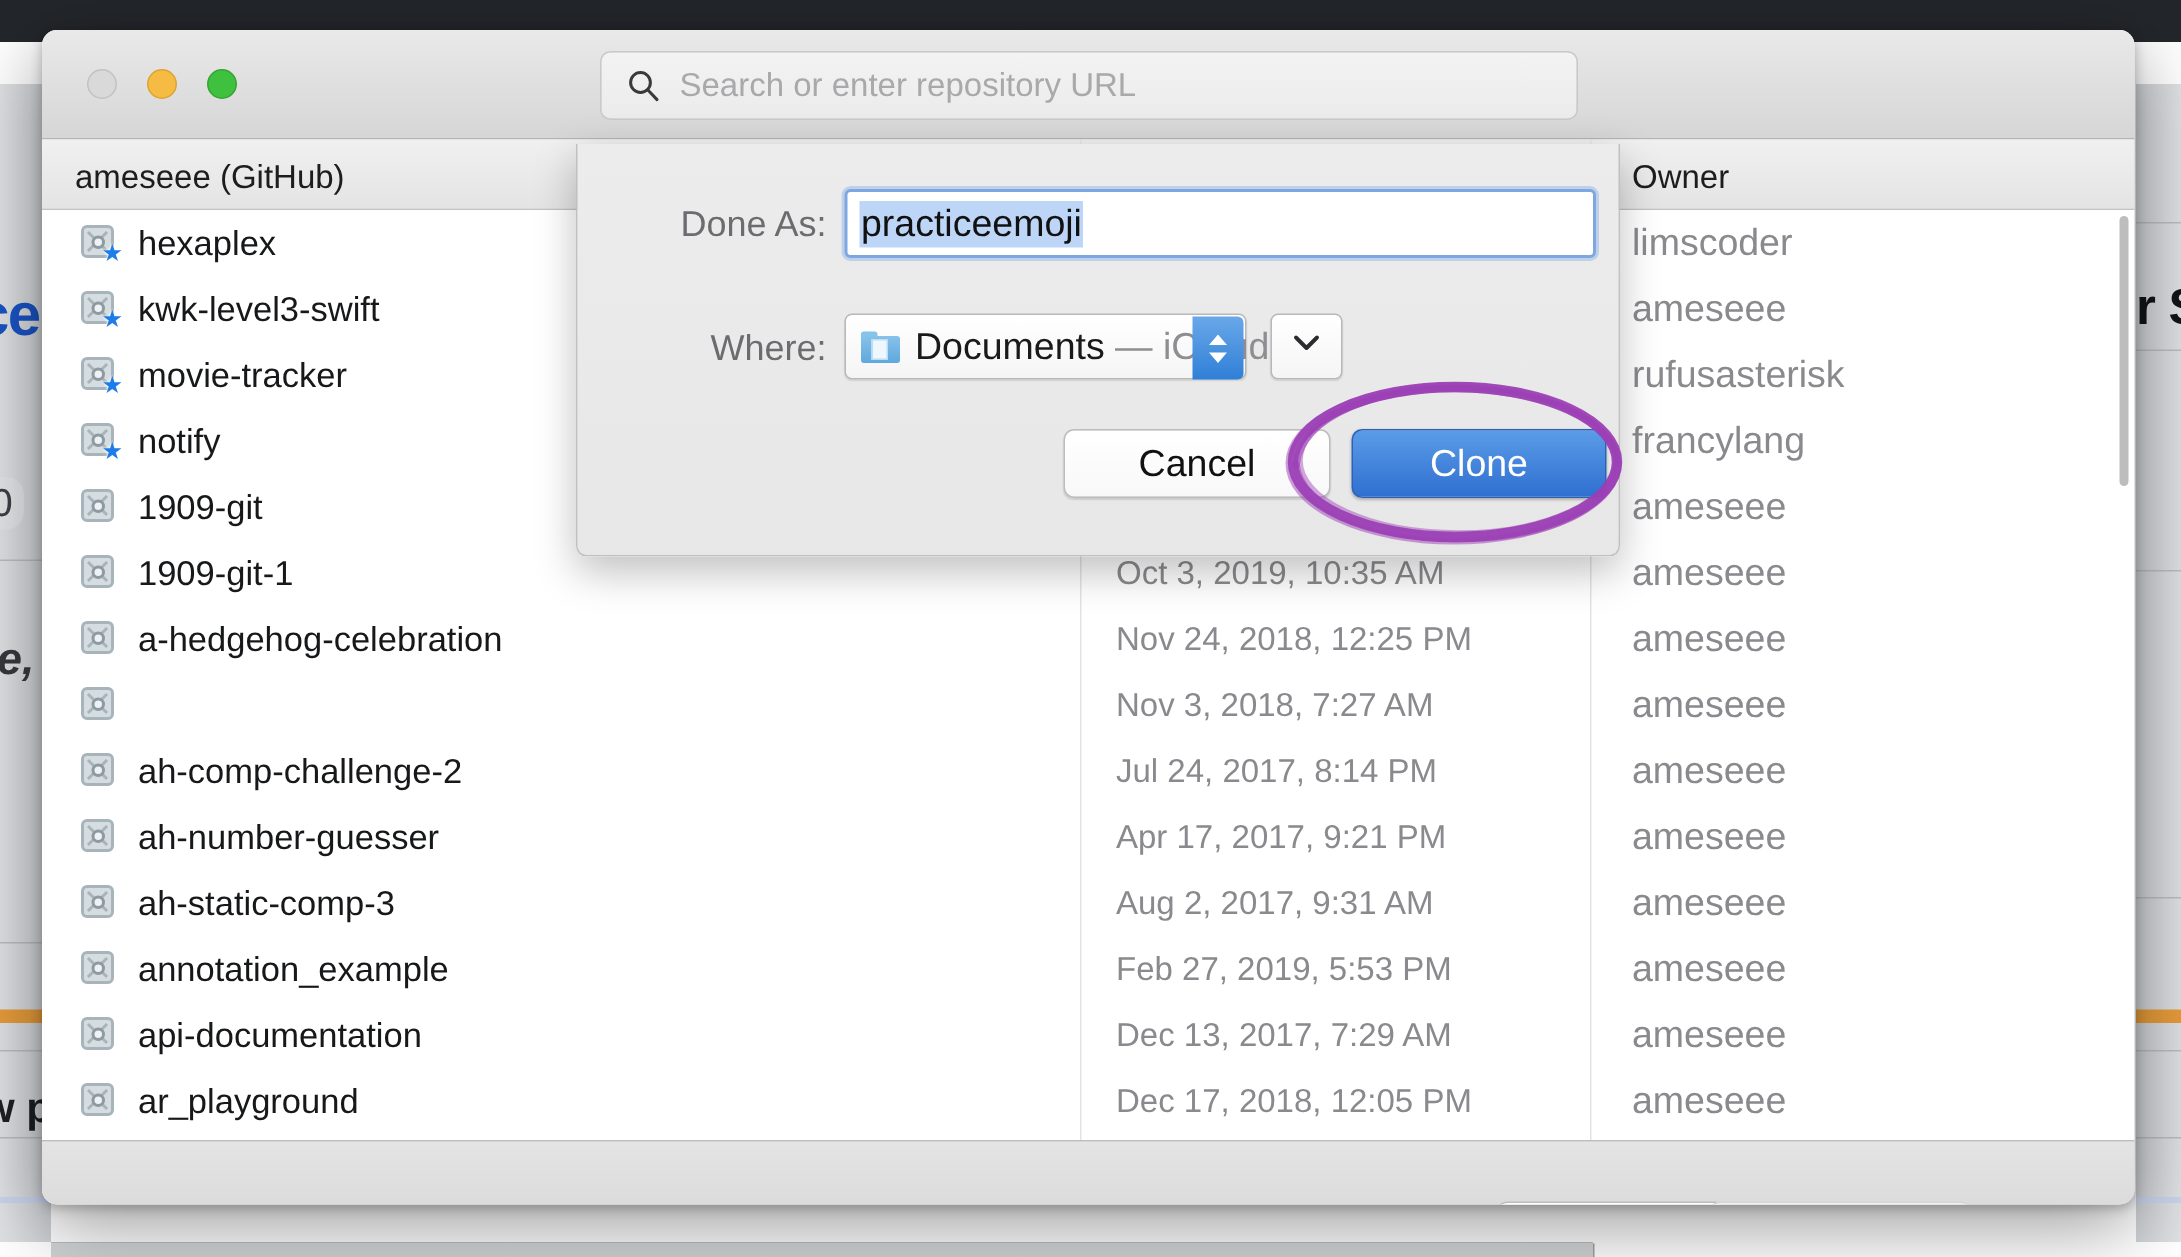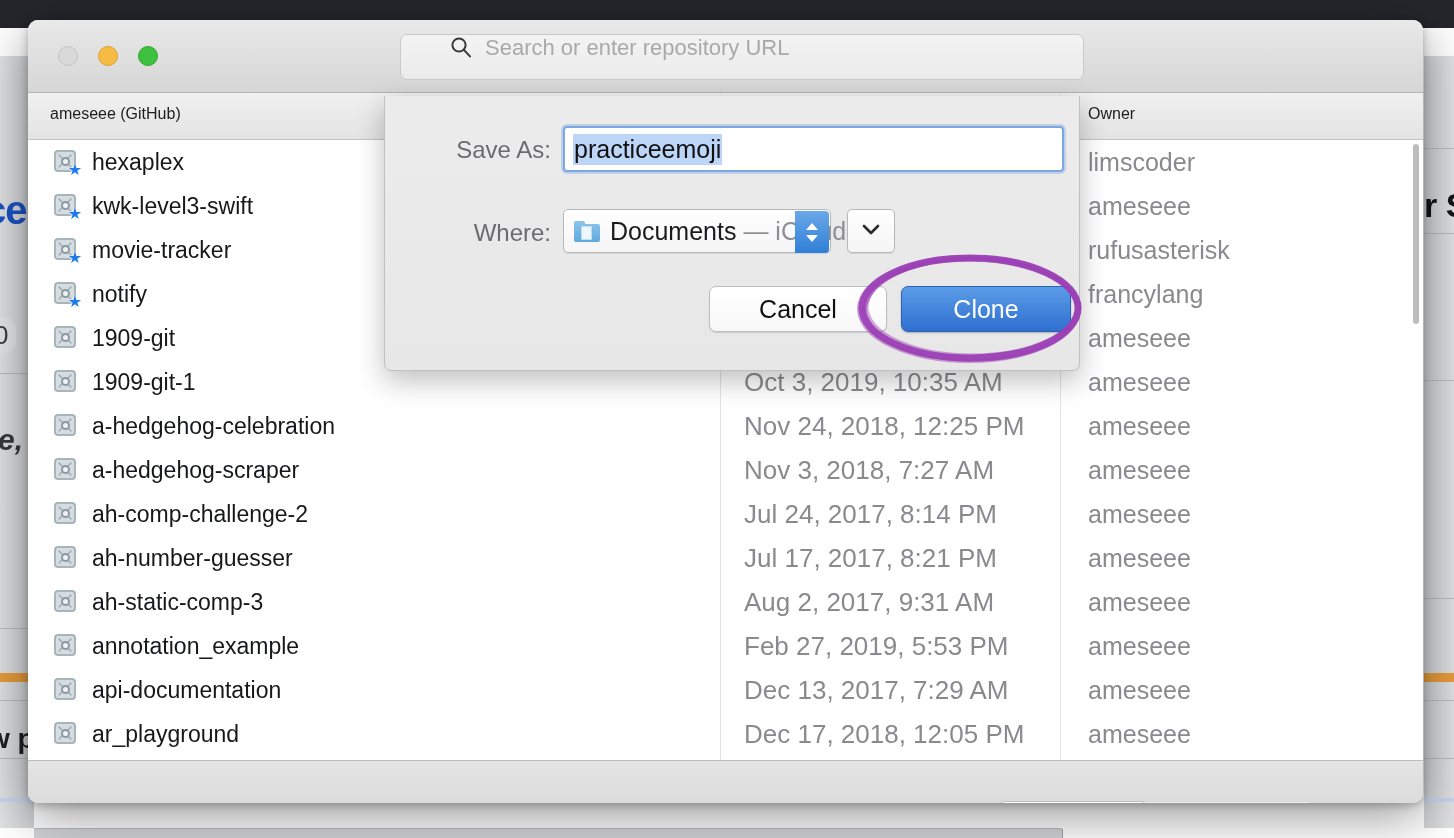--- a/index.html
+++ b/index.html
@@ -81,35 +81,35 @@
   .dot.close { background: #d9d9d9; border: 1px solid #c2c2c2; box-sizing: border-box; }
   .dot.min { background: #f6bb42; border: 1px solid #dda42f; box-sizing: border-box; }
   .dot.max { background: #3fc13f; border: 1px solid #31a631; box-sizing: border-box; }
 
   .searchfield {
     position: absolute; left: 372px; top: 14px;
     width: 650px; height: 44px;
     background: linear-gradient(to bottom,#f3f3f3,#ebebeb);
     border: 1px solid #c9c9c9;
     border-radius: 7px;
-    display: flex;  padding-left: 32px;
+    display: flex; align-items: center;
   }
   .searchfield .mag { margin-left: 16px; margin-right: 12px; display: flex; }
   .searchfield .ph {
     color: #a9a9ab; font-size: 22px;
   }
 
   
   .colheaders {
     position: relative; height: 46px;
     background: linear-gradient(to bottom,#f0f0f0,#e4e4e4);
     border-bottom: 1px solid #c3c3c3;
   }
   .colheader {
-    position: absolute; top: 12px; font-size: 16px; color: #1d1d1f;
+    position: absolute; top: 12px; font-size: 22px; color: #1d1d1f;
   }
   .colsep {
     position: absolute; top: 0; width: 1px; height: 46px;
     background: linear-gradient(to bottom, rgba(0,0,0,0.04), #c7c7c7);
   }
 
   
   .listarea {
     position: relative; height: 620px; background: #ffffff; overflow: hidden;
   }
@@ -138,21 +138,21 @@
   .repo-icon .x2 { transform: rotate(-45deg); }
   .repo-icon .star {
     position: absolute; right: -4px; bottom: -4px;
     color: #1e7ce8; font-size: 16px; line-height: 1;
     text-shadow: 0 0 2px #fff, 0 0 2px #fff;
   }
   .repo-name {
     font-size: 23px; color: #17181a; white-space: nowrap;
   }
   .row .date {
-    position: absolute; left: 716px; font-size: 26px; color: #8a8a8e; white-space: nowrap; text-align: right;
+    position: absolute; left: 716px; font-size: 22px; color: #8a8a8e; white-space: nowrap; text-align: right;
   }
   .row .owner {
     position: absolute; left: 1060px; font-size: 25px; color: #8a8a8e; white-space: nowrap;
   }
   .vsep {
     position: absolute; top: 0; width: 1px; height: 100%; background: #e3e3e3;
   }
   .scrollbar {
     position: absolute; right: 4px; top: 4px; width: 6px; height: 180px;
     background: #bdbdbd; border-radius: 3px;
@@ -426,21 +426,20 @@
             <span class="date">Nov 24, 2018, 12:25 PM</span>
             <span class="owner">ameseee</span>
           </div>
           <div class="row">
             <span class="repo-icon">
               <span class="sq"></span>
               <span class="x1"></span>
               <span class="x2"></span>
               <span class="ring"></span>
             </span>
-            <span class="repo-name">a-hedgehog-scraper</span>
             <span class="date">Nov 3, 2018, 7:27 AM</span>
             <span class="owner">ameseee</span>
           </div>
           <div class="row">
             <span class="repo-icon">
               <span class="sq"></span>
               <span class="x1"></span>
               <span class="x2"></span>
               <span class="ring"></span>
             </span>
@@ -449,21 +448,21 @@
             <span class="owner">ameseee</span>
           </div>
           <div class="row">
             <span class="repo-icon">
               <span class="sq"></span>
               <span class="x1"></span>
               <span class="x2"></span>
               <span class="ring"></span>
             </span>
             <span class="repo-name">ah-number-guesser</span>
-            <span class="date">Jul 17, 2017, 8:21 PM</span>
+            <span class="date">Apr 17, 2017, 9:21 PM</span>
             <span class="owner">ameseee</span>
           </div>
           <div class="row">
             <span class="repo-icon">
               <span class="sq"></span>
               <span class="x1"></span>
               <span class="x2"></span>
               <span class="ring"></span>
             </span>
             <span class="repo-name">ah-static-comp-3</span>
@@ -508,21 +507,21 @@
     </div>
 
     <div class="bottombar">
       <div class="btnwrap">
         <div class="btn done">Done</div>
         <div class="btn clone-disabled">Clone</div>
       </div>
     </div>
 
     <div class="sheet">
-      <div class="sheet-label" style="left:0; top:40px; width:166px;">Save As:</div>
+      <div class="sheet-label" style="left:0; top:40px; width:166px;">Done As:</div>
       <div class="nameinput">
         <span class="val">practiceemoji</span>
       </div>
 
       <div class="sheet-label" style="left:0; top:123px; width:166px;">Where:</div>
       <div class="wherepopup">
         <span class="folder-icon">
           <span class="tab"></span>
             <span class="body"></span>
             <span class="doc"></span>

